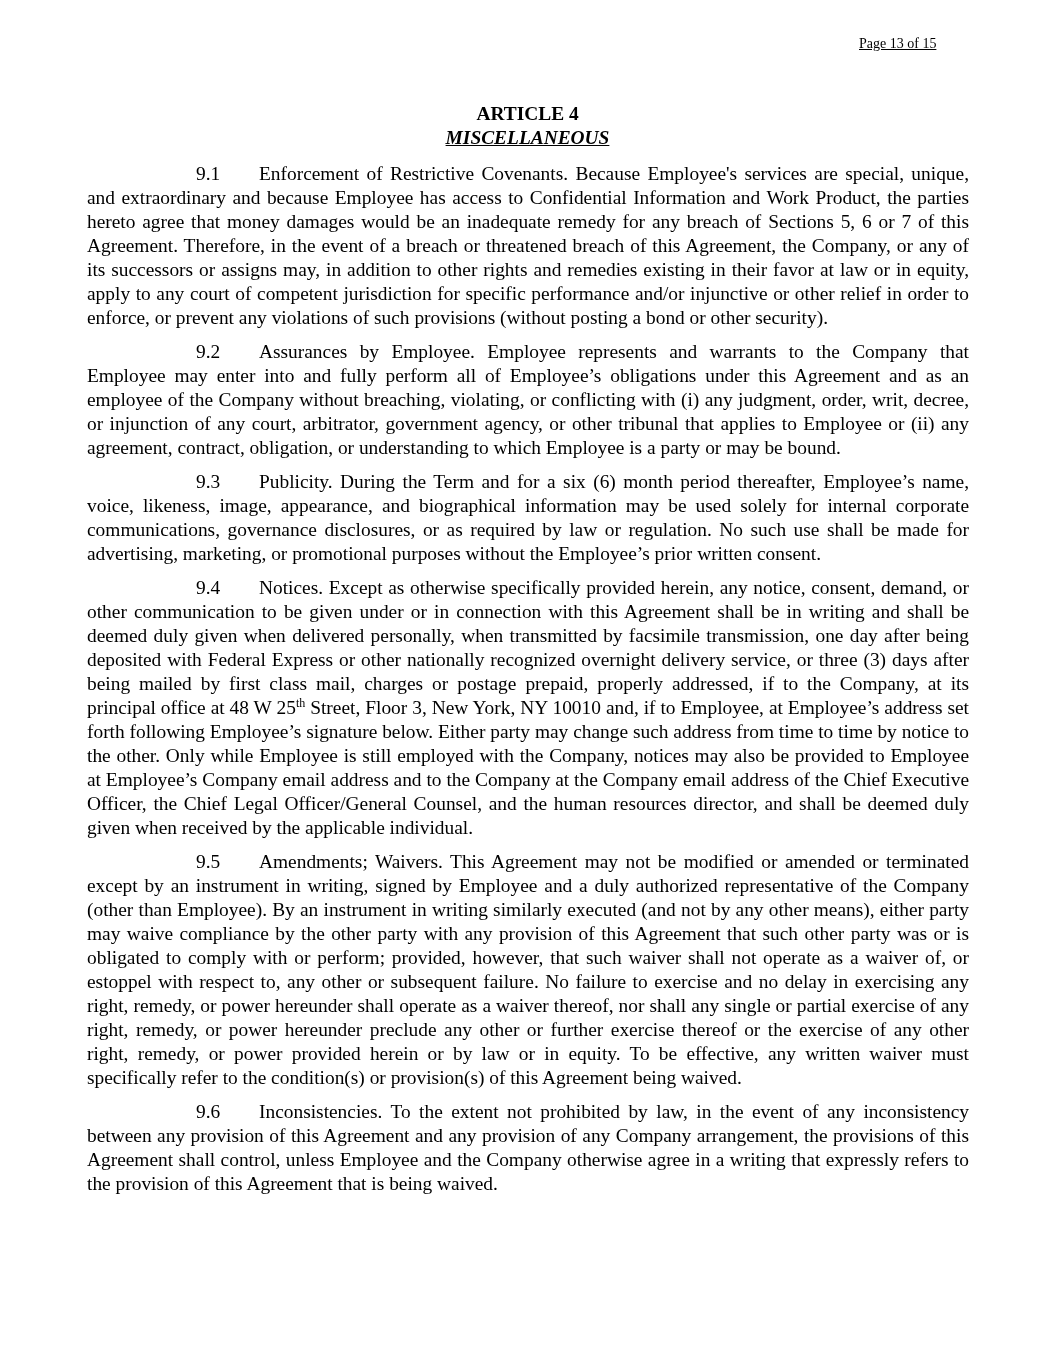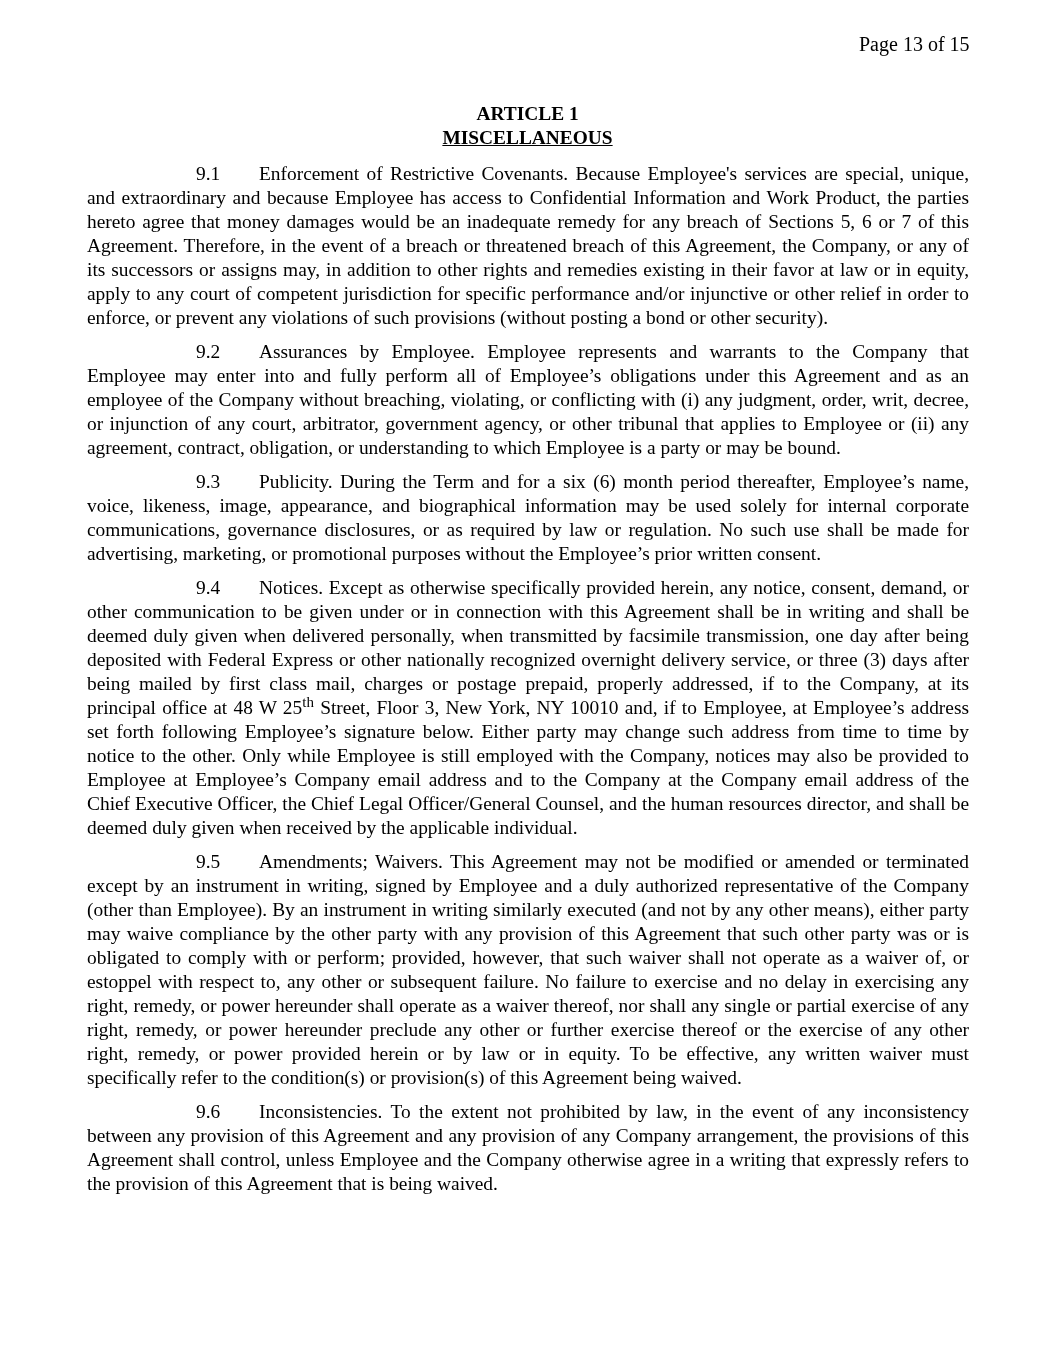--- a/index.html
+++ b/index.html
@@ -1,37 +1,37 @@
 <!DOCTYPE html>
 <html><head>
 <meta charset="utf-8">
 <style>
   html, body { margin: 0; padding: 0; background: #ffffff; }
   body {
     width: 1055px; height: 1365px; position: relative; overflow: hidden;
     font-family: "Liberation Serif", "DejaVu Serif", serif;
     color: #000; font-size: 19.4px; line-height: 24px;
   }
-  .page-number { position: absolute; top: 34px; left: 859px; font-size: 20px; line-height: 20px; }
+  .page-number { position: absolute; top: 34px; left: 859px; font-size: 14px; line-height: 20px; text-decoration: underline; }
   .article-head { position: absolute; top: 102px; left: 0; width: 1055px; text-align: center; }
   .article-num { font-weight: bold; display: block; line-height: 24px; }
-  .article-title { font-weight: bold; text-decoration: underline; display: block; line-height: 24px; }
+  .article-title { font-weight: bold; text-decoration: underline; display: block; line-height: 24px; font-style: italic; }
   .body-text { position: absolute; left: 87px; width: 882px; top: 162px; }
   .section { text-align: justify; margin: 0 0 10px 0; text-indent: 61px; }
   .sec-num { display: inline-block; width: 63px; text-indent: 0; margin-left: 48px; }
   .sec-title { font-weight: normal; }
-  sup { font-size: 15px; line-height: 0; vertical-align: 7px; }
+  sup { font-size: 12px; line-height: 0; vertical-align: 7px; }
 </style>
 </head>
 <body>
 
 <div class="page-number">Page 13 of 15</div>
 
 <div class="article-head">
-  <span class="article-num">ARTICLE 1</span>
+  <span class="article-num">ARTICLE 4</span>
   <span class="article-title">MISCELLANEOUS</span>
 </div>
 
 <div class="body-text">
   <p class="section" style="margin-bottom:10px"><span class="sec-num">9.1</span><span class="sec-title">Enforcement of Restrictive Covenants</span><span>. Because Employee's services are special, unique, and extraordinary and because Employee has access to Confidential Information and Work Product, the parties hereto agree that money damages would be an inadequate remedy for any breach of Sections 5, 6 or 7 of this Agreement. Therefore, in the event of a breach or threatened breach of this Agreement, the Company, or any of its successors or assigns may, in addition to other rights and remedies existing in their favor at law or in equity, apply to any court of competent jurisdiction for specific performance and/or injunctive or other relief in order to enforce, or prevent any violations of such provisions (without posting a bond or other security).</span></p>
 
   <p class="section"><span class="sec-num">9.2</span><span class="sec-title">Assurances by Employee</span><span>. Employee represents and warrants to the Company that Employee may enter into and fully perform all of Employee’s obligations under this Agreement and as an employee of the Company without breaching, violating, or conflicting with (i) any judgment, order, writ, decree, or injunction of any court, arbitrator, government agency, or other tribunal that applies to Employee or (ii) any agreement, contract, obligation, or understanding to which Employee is a party or may be bound.</span></p>
 
   <p class="section"><span class="sec-num">9.3</span><span class="sec-title">Publicity</span><span>. During the Term and for a six (6) month period thereafter, Employee’s name, voice, likeness, image, appearance, and biographical information may be used solely for internal corporate communications, governance disclosures, or as required by law or regulation. No such use shall be made for advertising, marketing, or promotional purposes without the Employee’s prior written consent.</span></p>
 

